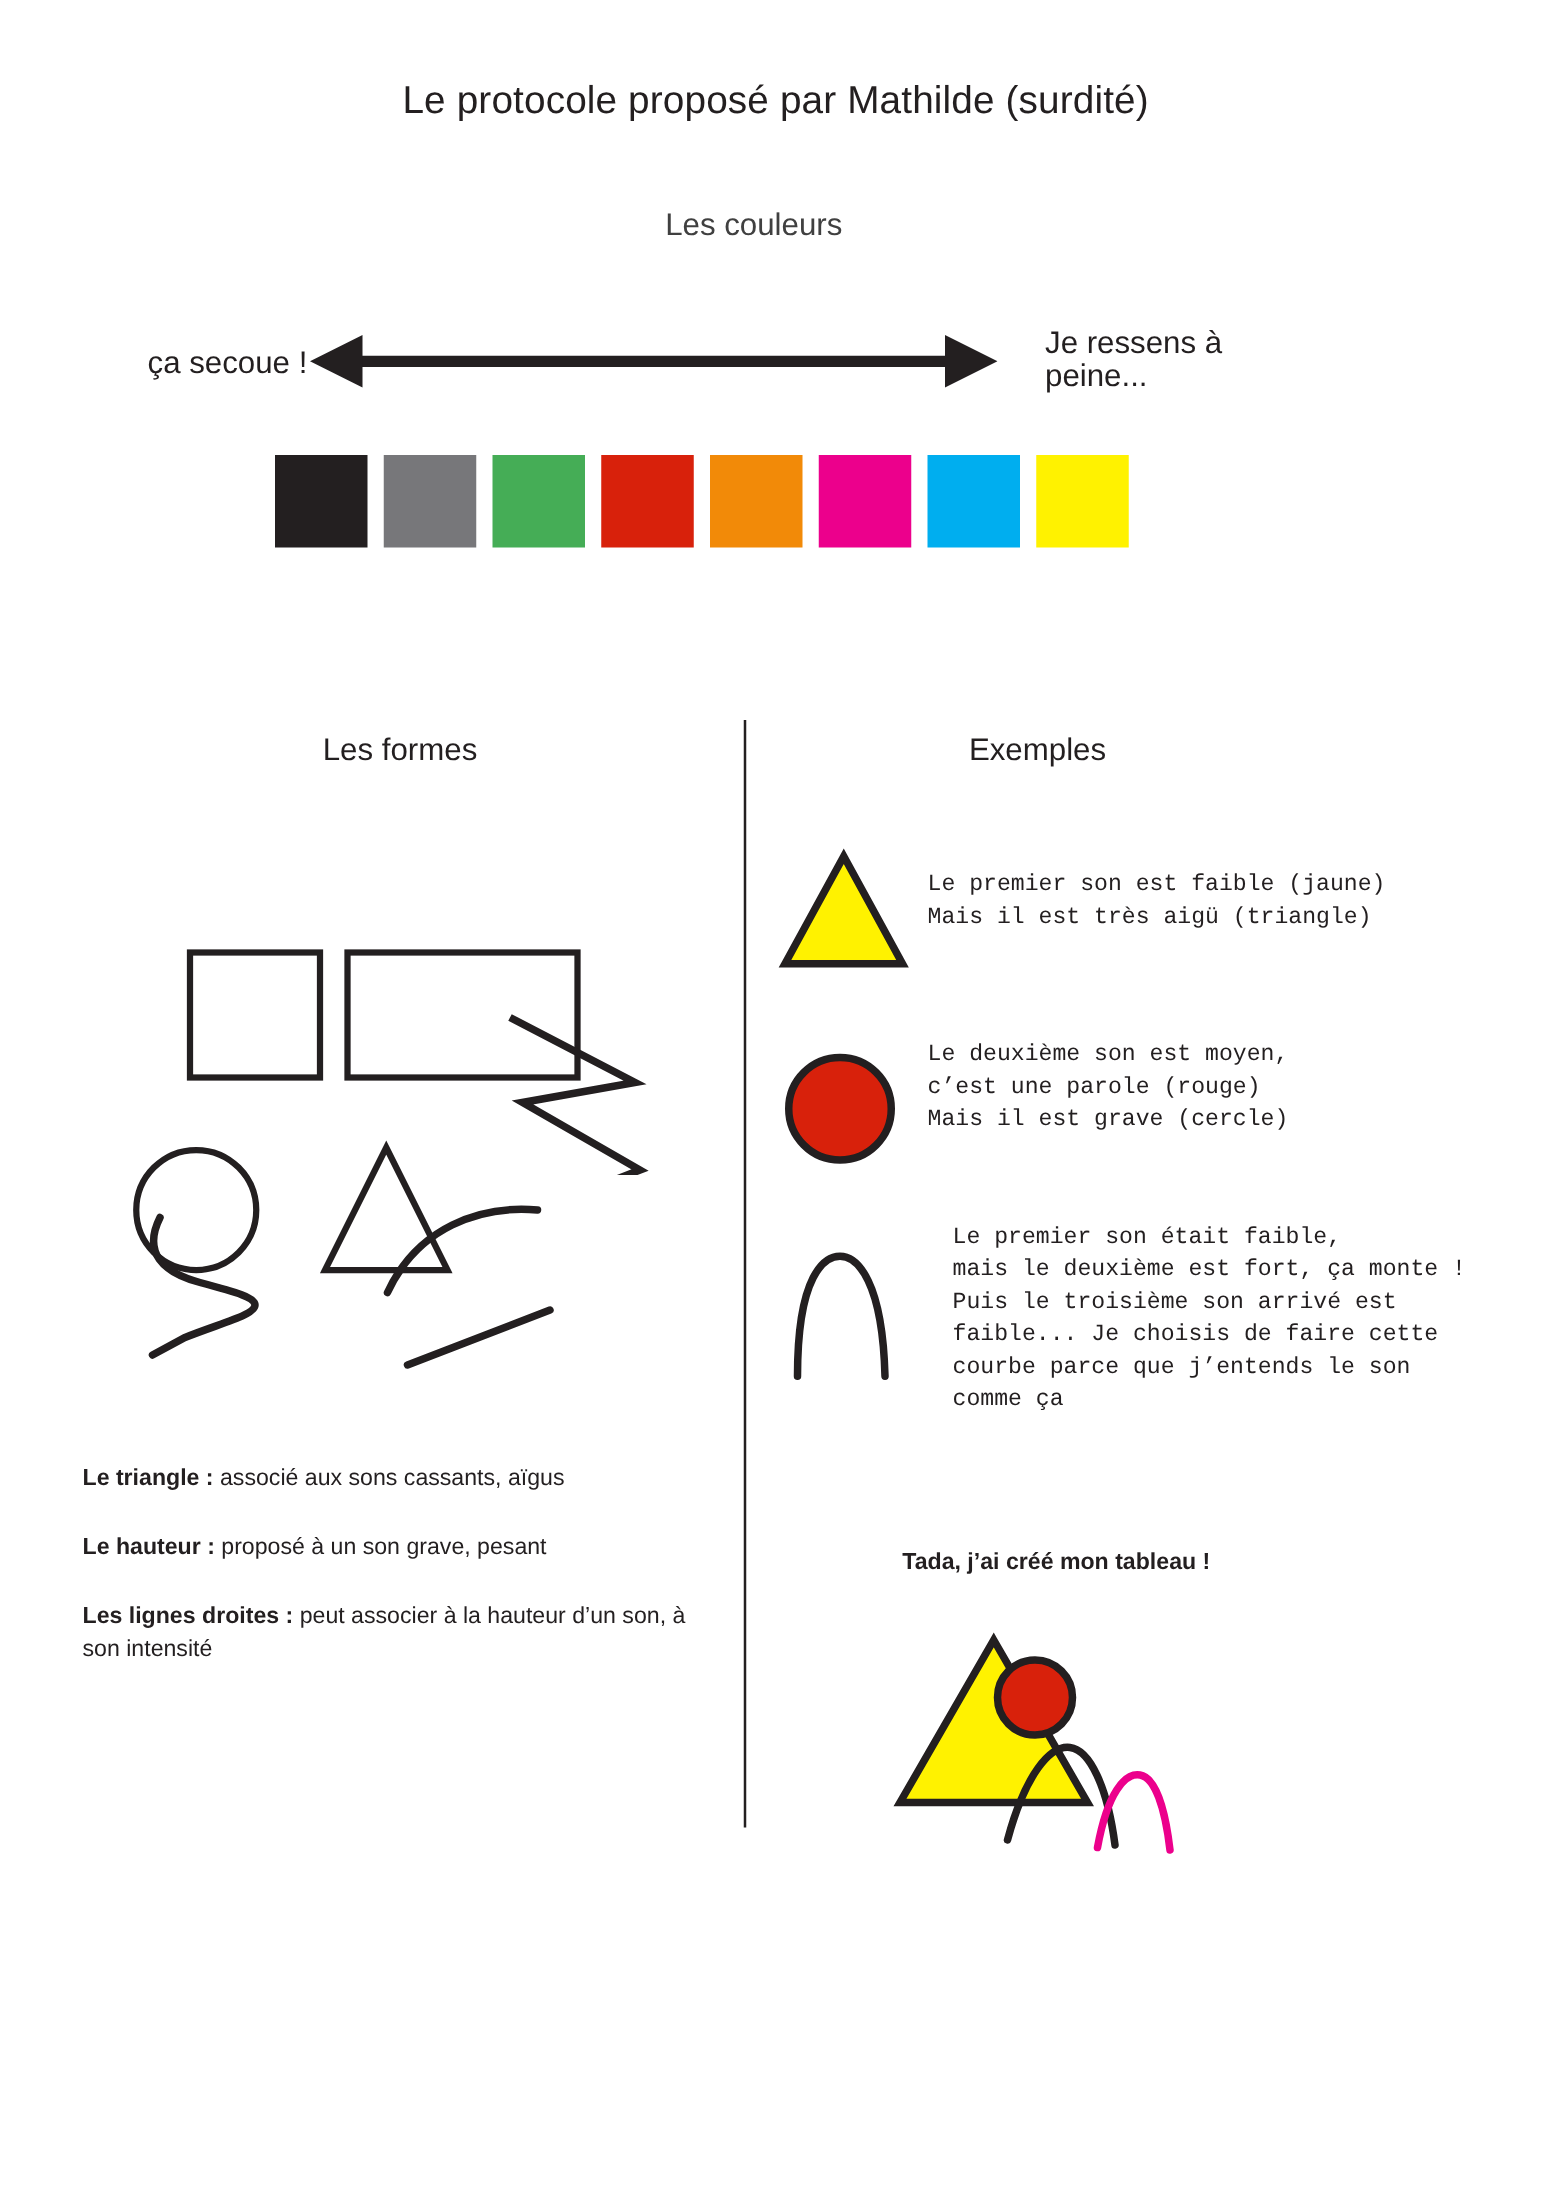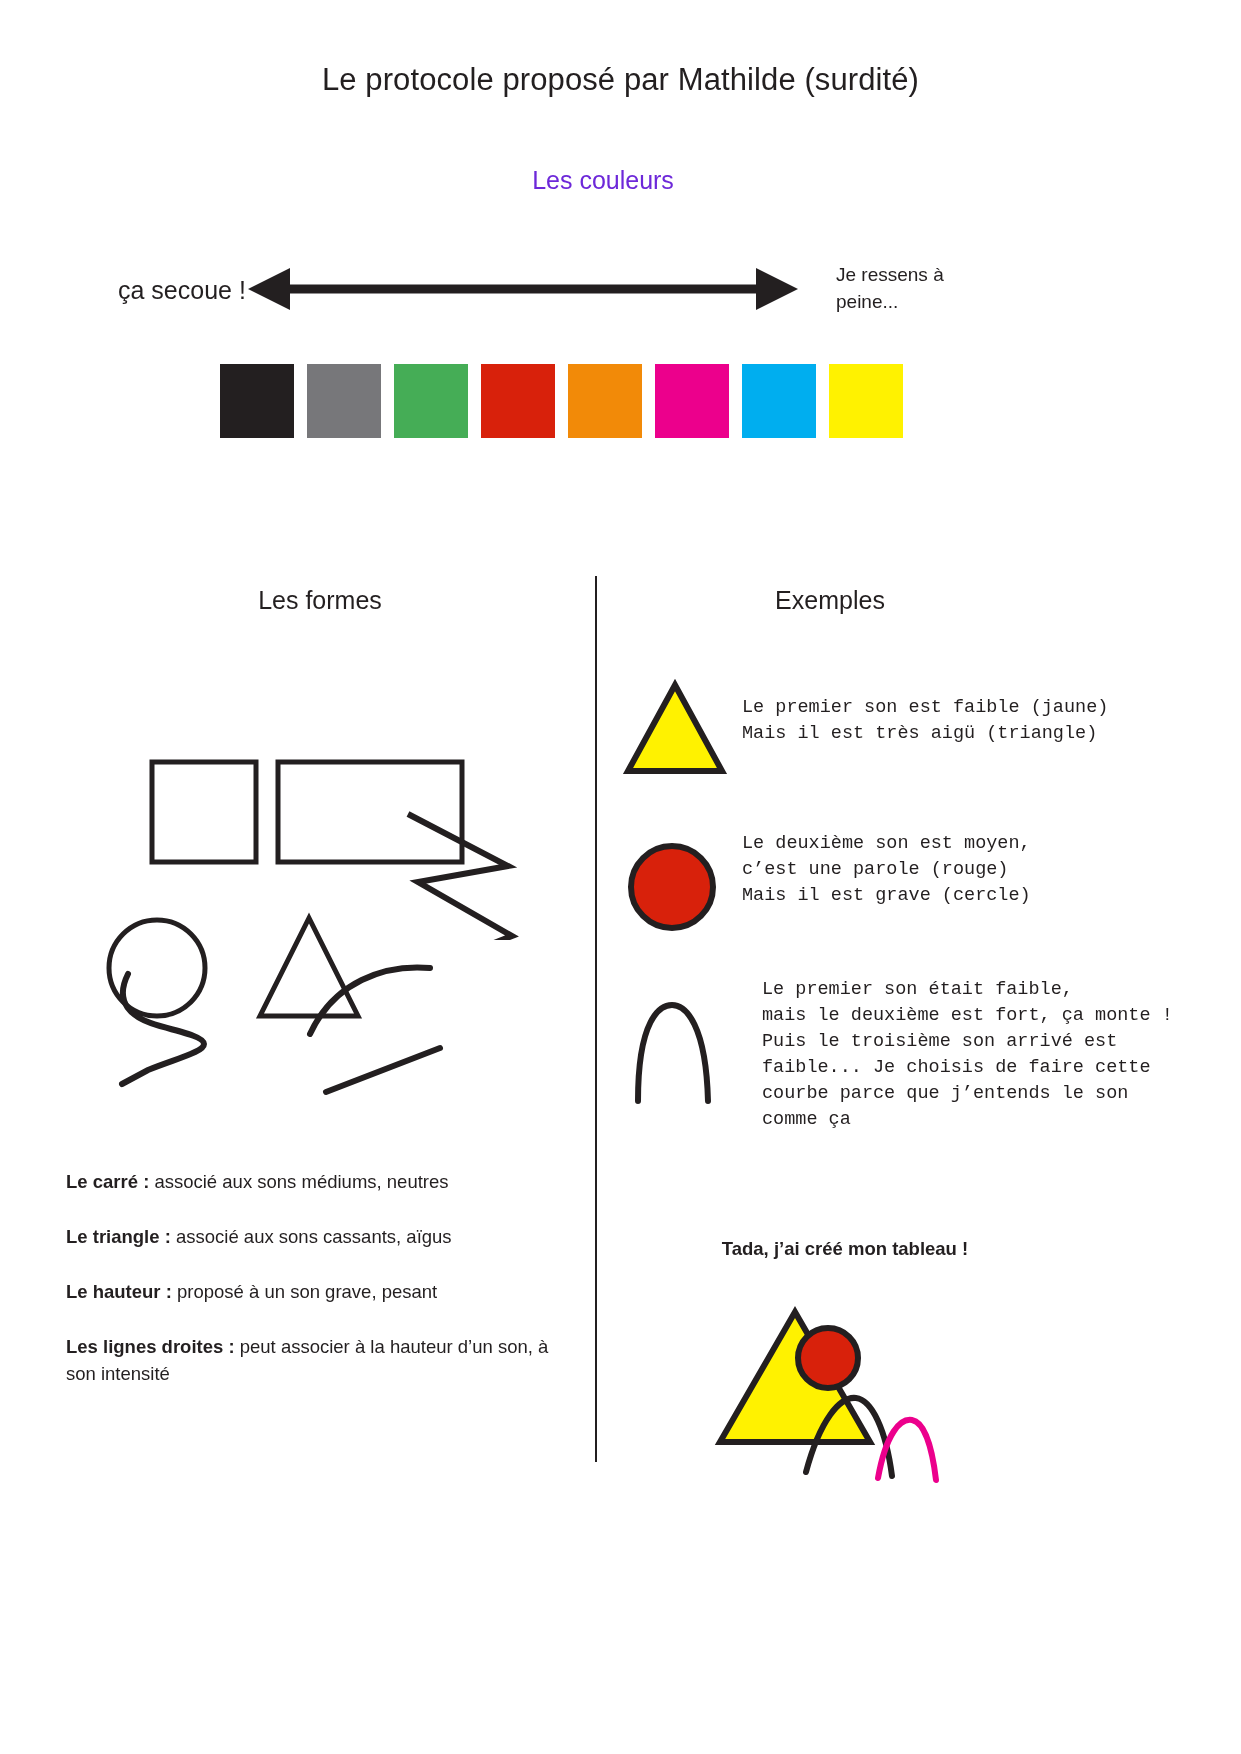--- a/index.html
+++ b/index.html
@@ -34,21 +34,21 @@
     color: #231f20;
   }
   #colors-heading {
     position: absolute;
     top: 166px;
     left: 0;
     width: 1206px;
     text-align: center;
     font-size: 25px;
     font-weight: 400;
-    color: #6d28d9;
+    color: #404040;
   }
 
   
   #scale-row {
     position: absolute;
     top: 255px;
     left: 0;
     width: 1241px;
     height: 75px;
   }
@@ -56,21 +56,21 @@
     position: absolute;
     left: 118px;
     top: 21px;
     font-size: 25px;
     white-space: nowrap;
   }
   #scale-right-label {
     position: absolute;
     left: 836px;
     top: 6px;
-    font-size: 19px;
+    font-size: 25px;
     line-height: 27px;
     width: 170px;
   }
   #scale-arrow {
     position: absolute;
     left: 248px;
     top: 10px;
   }
 
   
@@ -251,23 +251,20 @@
     <svg class="shape-svg" style="left:300px; top:310px;" width="140" height="80" viewBox="0 0 140 80">
       <path d="M 10 74 C 34 22 84 4 130 8" fill="none" stroke="#231f20" stroke-width="6" stroke-linecap="round"></path>
     </svg>
 
     <svg class="shape-svg" style="left:318px; top:390px;" width="130" height="60" viewBox="0 0 130 60">
       <line x1="8" y1="52" x2="122" y2="8" stroke="#231f20" stroke-width="6" stroke-linecap="round"></line>
     </svg>
   </div>
 
   <div id="shape-legend">
-    <div class="legend-item">
-      <span class="legend-term">Le carré :</span><span> associé aux sons médiums, neutres</span>
-    </div>
     <div class="legend-item">
       <span class="legend-term">Le triangle :</span><span> associé aux sons cassants, aïgus</span>
     </div>
     <div class="legend-item">
       <span class="legend-term">Le hauteur :</span><span> proposé à un son grave, pesant</span>
     </div>
     <div class="legend-item">
       <span class="legend-term">Les lignes droites :</span><span> peut associer à la hauteur d’un son, à son intensité</span>
     </div>
   </div>

